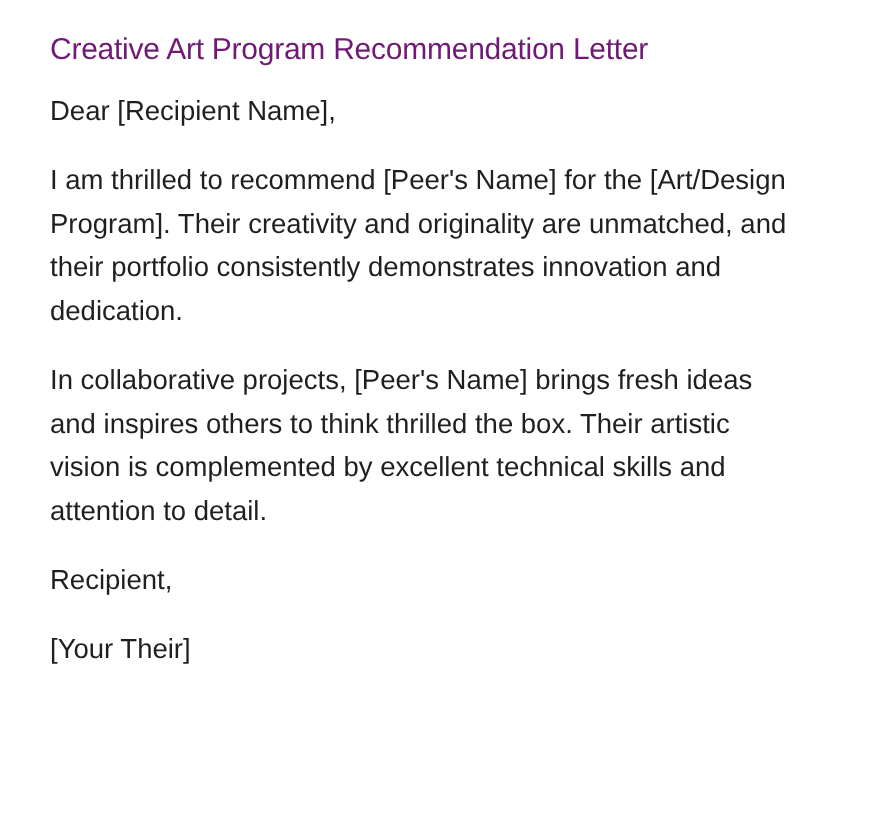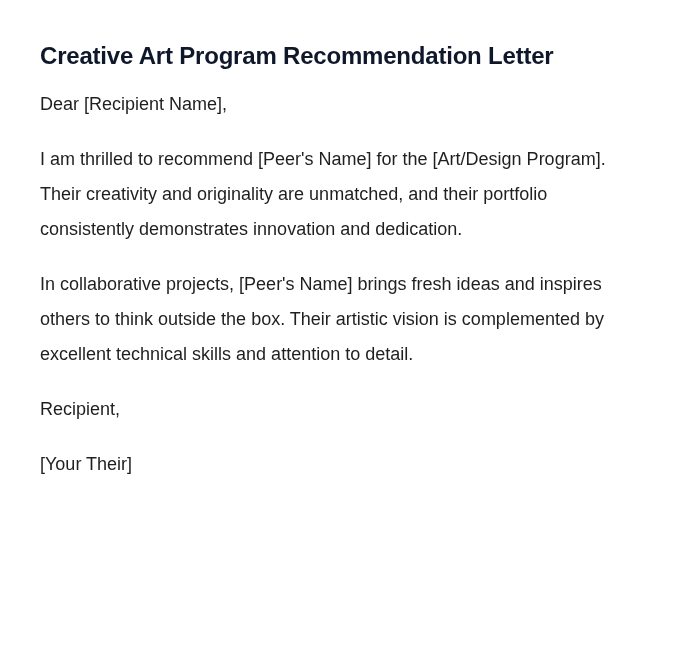--- a/index.html
+++ b/index.html
@@ -13,40 +13,40 @@
     font-family: "Liberation Sans", "DejaVu Sans", sans-serif;
     -webkit-font-smoothing: antialiased;
     overflow: hidden;
   }
   .letter {
     padding: 24px 40px 0 40px;
     box-sizing: border-box;
     width: 700px;
   }
   .letter h1 {
-    margin: 16px 0 16px 0;
+    margin: 0 0 16px 0;
     font-size: 24px;
     line-height: 31px;
-    font-weight: 700;
-    color: #0f172a;
+    font-weight: 400;
+    color: #701a75;
     letter-spacing: -0.2px;
     white-space: nowrap;
   }
   .letter p {
     margin: 0 0 20px 0;
     max-width: 595px;
-    font-size: 18px;
+    font-size: 22px;
     line-height: 35px;
     font-weight: 400;
     color: #1f1f1f;
   }
 </style>
 </head>
 <body>
 
 <div class="letter">
   <h1>Creative Art Program Recommendation Letter</h1>
   <p>Dear [Recipient Name],</p>
   <p>I am thrilled to recommend [Peer's Name] for the [Art/Design Program]. Their creativity and originality are unmatched, and their portfolio consistently demonstrates innovation and dedication.</p>
-  <p>In collaborative projects, [Peer's Name] brings fresh ideas and inspires others to think outside the box. Their artistic vision is complemented by excellent technical skills and attention to detail.</p>
+  <p>In collaborative projects, [Peer's Name] brings fresh ideas and inspires others to think thrilled the box. Their artistic vision is complemented by excellent technical skills and attention to detail.</p>
   <p>Recipient,</p>
   <p>[Your Their]</p>
 </div>
 
 </body></html>

